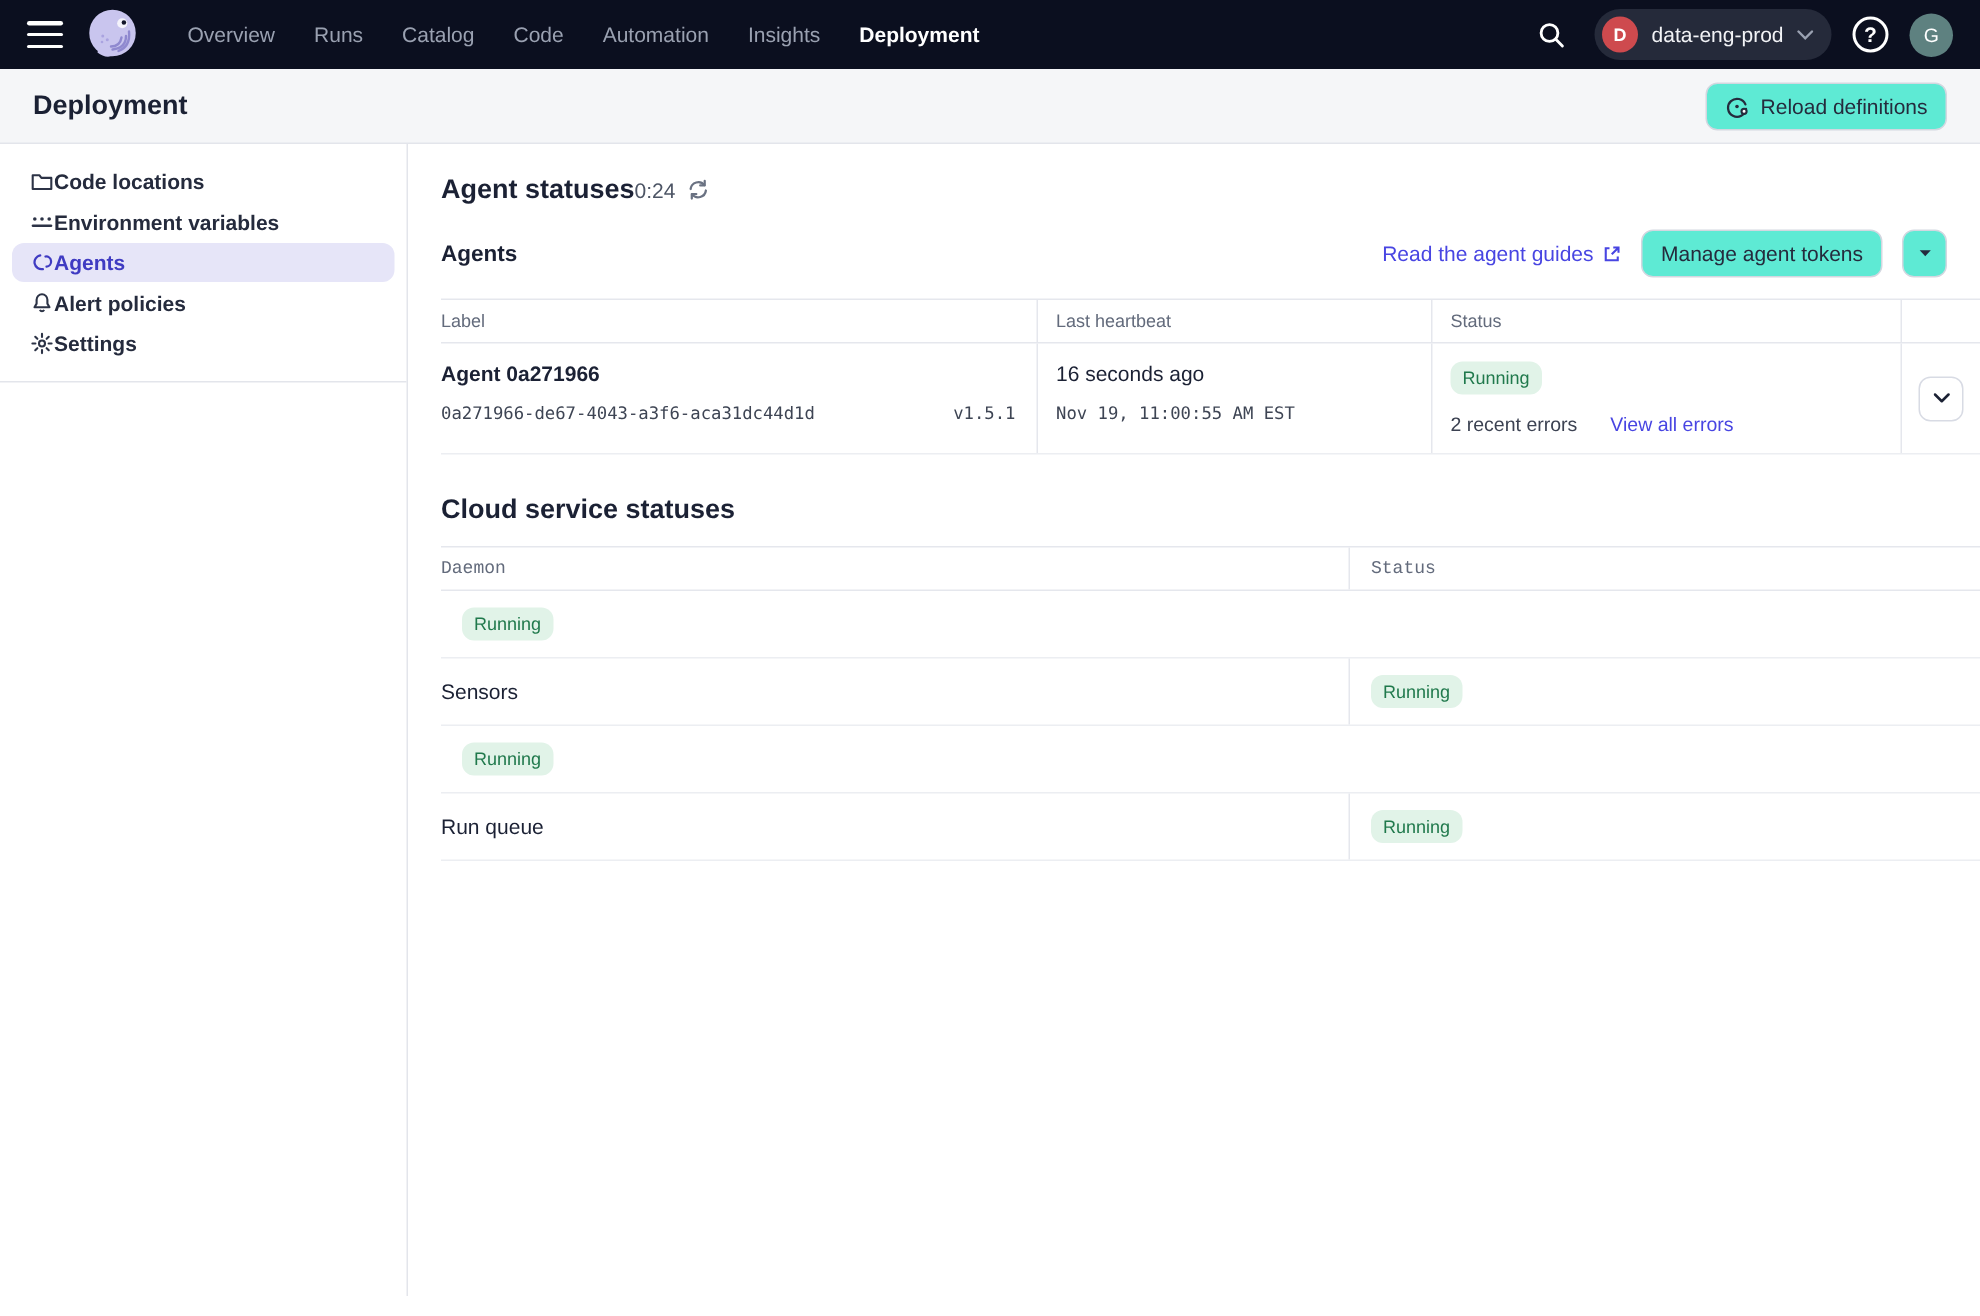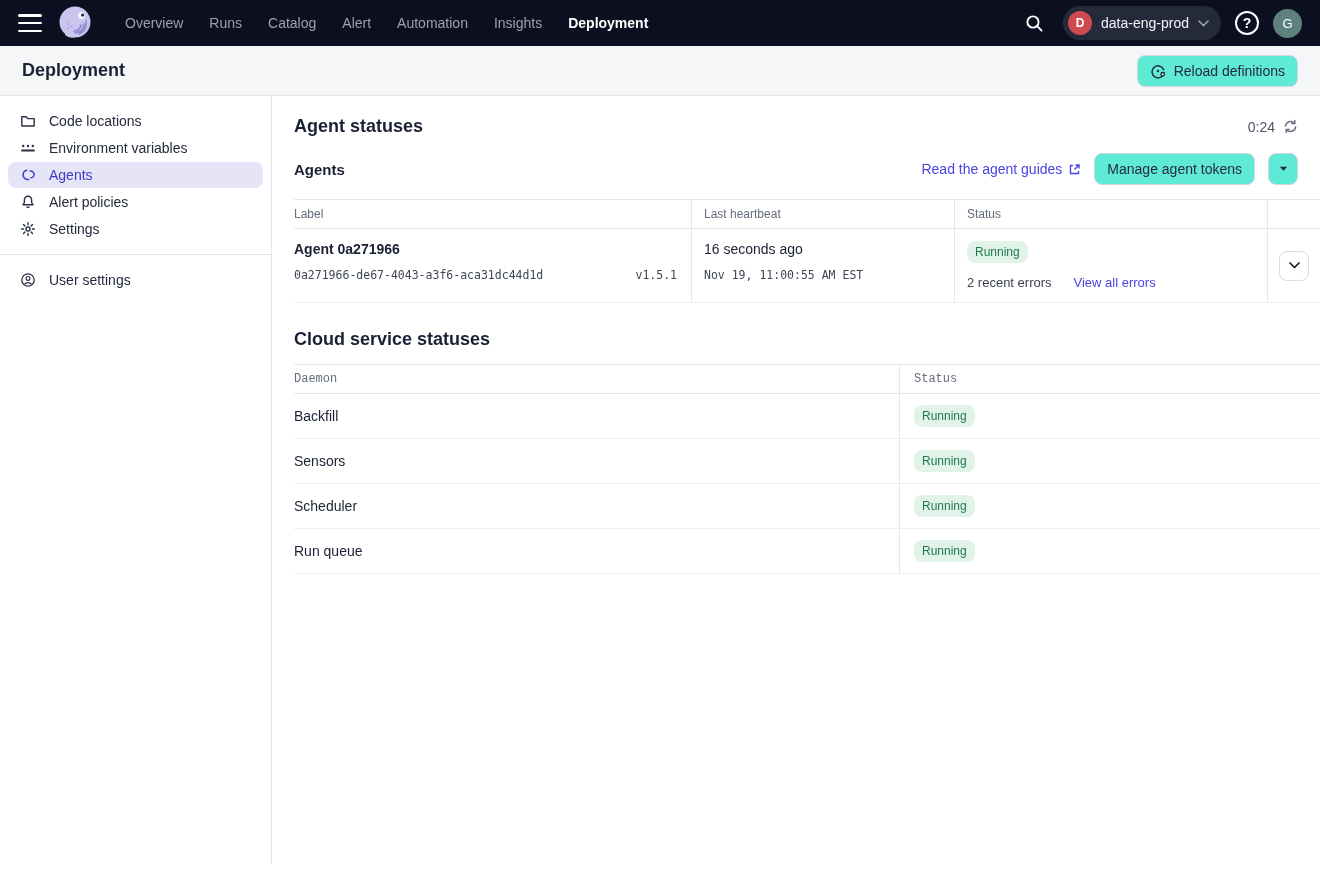--- a/index.html
+++ b/index.html
@@ -23,30 +23,30 @@
   .avatar { width:29px; height:29px; border-radius:50%; background:#5e8180; color:#fff; font-size:13px; display:flex; align-items:center; justify-content:center; cursor:pointer; }
 
   
   .pagehead { height:50px; background:#f5f6f8; border-bottom:1px solid #e3e5eb; display:flex; align-items:center; justify-content:space-between; padding:0 22px; }
   .pagehead h1 { font-size:18px; font-weight:bold; color:#1b2134; }
   .btn { display:inline-flex; align-items:center; gap:8px; background:#5eead4; border:1px solid #d3d7e0; border-radius:8px; height:32px; padding:0 12px; font-size:14px; color:#252b3d; cursor:pointer; font-family:"Liberation Sans",sans-serif; }
 
   
   .layout { display:flex; height:768px; }
   .sidebar { width:272px; border-right:1px solid #e3e5eb; padding-top:12px; flex-shrink:0; }
-  .side-item { display:flex; align-items:flex-start; gap:13px; font-size:14px; color:#252b3d; padding:5px 12px; margin:0 8px 1px 8px; border-radius:8px; cursor:pointer; }
+  .side-item { display:flex; align-items:flex-start; font-size:14px; color:#252b3d; padding:5px 12px; margin:0 8px 1px 8px; border-radius:8px; cursor:pointer;font-weight:bold; }
   .side-item .sicon { width:16px; height:16px; display:flex; align-items:center; justify-content:center; color:#2c3346; flex-shrink:0; }
   .side-item.active { background:#e6e5f8; color:#3f3bc2; }
   .side-item.active .sicon { color:#3f3bc2; }
   .side-divider { border-top:1px solid #e3e5eb; margin:12px 0; }
   .side-item .ext { margin-left:auto; color:#6a7282; }
 
   
   .main { flex:1; padding-left:22px; }
-  .sect-row1 { display:flex; align-items:center; justify-content:space-between; padding:20px 22px 0 0; }
+  .sect-row1 { display:flex; align-items:center; justify-content:flex-start; padding:20px 22px 0 0; }
   .sect-row1 h2 { font-size:18px; font-weight:bold; }
   .countdown-wrap { display:flex; align-items:center; gap:8px; color:#4d5565; font-size:14px; }
   .sect-row2 { display:flex; align-items:center; justify-content:space-between; margin-top:16px; padding-right:22px; }
   .sect-row2 h3 { font-size:15px; font-weight:bold; }
   .row2-right { display:flex; align-items:center; gap:13px; }
   .link { color:#4845e2; font-size:14px; text-decoration:none; cursor:pointer; display:inline-flex; align-items:center; gap:6px; }
   .caret-btn { width:30px; height:32px; padding:0; justify-content:center; }
 
   
   .agents-table { margin-top:14px; border-top:1px solid #e5e7ed; }
@@ -97,21 +97,21 @@
       <path d="M28 20 q0 8 -9 9 M30 17 q1 10 -7 13 M25 21 q-1 6 -7 6" stroke="#8f89cf" stroke-width="1.6" fill="none" stroke-linecap="round"></path>
       <circle cx="12.5" cy="20" r="1" fill="#aaa3e0"></circle>
         <circle cx="15.5" cy="22.5" r="1" fill="#aaa3e0"></circle>
         <circle cx="12" cy="24" r="0.9" fill="#aaa3e0"></circle>
     </svg>
   </div>
   <nav class="navlinks">
     <a class="navlink">Overview</a>
     <a class="navlink">Runs</a>
     <a class="navlink">Catalog</a>
-    <a class="navlink">Alert</a>
+    <a class="navlink">Code</a>
     <a class="navlink">Automation</a>
     <a class="navlink">Insights</a>
     <a class="navlink active">Deployment</a>
   </nav>
   <div class="topnav-right">
     <div class="icon-btn">
       <svg width="19" height="19" viewBox="0 0 19 19">
           <circle cx="8" cy="8" r="5.6" stroke="#fff" stroke-width="1.9" fill="none"></circle>
           <line x1="12.2" y1="12.2" x2="16.6" y2="16.6" stroke="#fff" stroke-width="1.9" stroke-linecap="round"></line>
         </svg>
@@ -187,30 +187,20 @@
     <div class="side-item">
       <span class="sicon">
           <svg width="16" height="16" viewBox="0 0 16 16">
             <circle cx="8" cy="8" r="2" stroke="currentColor" stroke-width="1.4" fill="none"></circle>
             <path d="M8 1.6 v2 M8 12.4 v2 M1.6 8 h2 M12.4 8 h2 M3.5 3.5 l1.4 1.4 M11.1 11.1 l1.4 1.4 M12.5 3.5 l-1.4 1.4 M4.9 11.1 l-1.4 1.4" stroke="currentColor" stroke-width="1.4" stroke-linecap="round"></path>
           </svg>
         </span>
       <span>Settings</span>
     </div>
     <div class="side-divider"></div>
-    <div class="side-item">
-      <span class="sicon">
-          <svg width="16" height="16" viewBox="0 0 16 16">
-            <circle cx="8" cy="8" r="6.2" stroke="currentColor" stroke-width="1.3" fill="none"></circle>
-            <circle cx="8" cy="6.4" r="1.9" stroke="currentColor" stroke-width="1.2" fill="none"></circle>
-            <path d="M4.4 12.4 a4.4 4.4 0 0 1 7.2 0" stroke="currentColor" stroke-width="1.2" fill="none"></path>
-          </svg>
-        </span>
-      <span>User settings</span>
-    </div>
   </aside>
 
   <main class="main">
 
     <div class="sect-row1">
       <h2>Agent statuses</h2>
       <div class="countdown-wrap">
         <span>0:24</span>
         <span style="cursor:pointer;">
             <svg width="15" height="15" viewBox="0 0 15 15">
@@ -279,39 +269,33 @@
       </div>
     </div>
 
     <h2 class="cloud-title">Cloud service statuses</h2>
     <div class="cloud-table">
       <div class="cl-grid cl-head">
         <div class="th colborder">Daemon</div>
         <div class="th statushead">Status</div>
       </div>
       <div class="cl-grid cl-row">
-        <div class="cl-col1">
-            <span class="daemon">Backfill</span>
-          </div>
         <div class="statuscell">
             <span class="badge">Running</span>
           </div>
       </div>
       <div class="cl-grid cl-row">
         <div class="cl-col1">
             <span class="daemon">Sensors</span>
           </div>
         <div class="statuscell">
             <span class="badge">Running</span>
           </div>
       </div>
       <div class="cl-grid cl-row">
-        <div class="cl-col1">
-            <span class="daemon">Scheduler</span>
-          </div>
         <div class="statuscell">
             <span class="badge">Running</span>
           </div>
       </div>
       <div class="cl-grid cl-row">
         <div class="cl-col1">
             <span class="daemon">Run queue</span>
           </div>
         <div class="statuscell">
             <span class="badge">Running</span>

